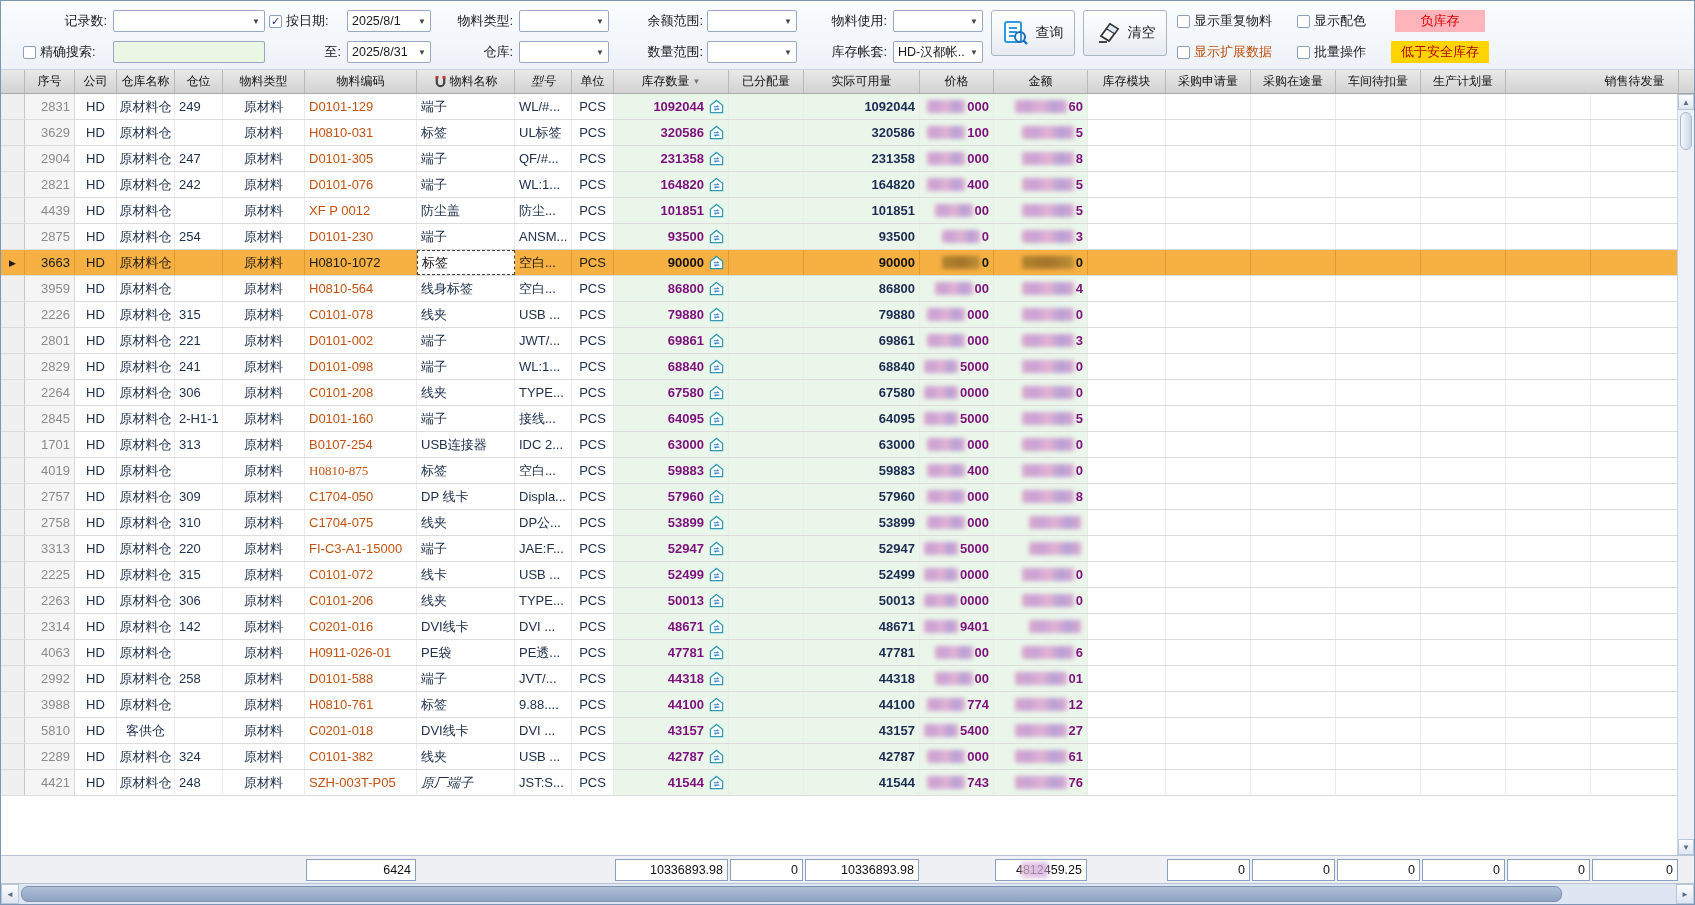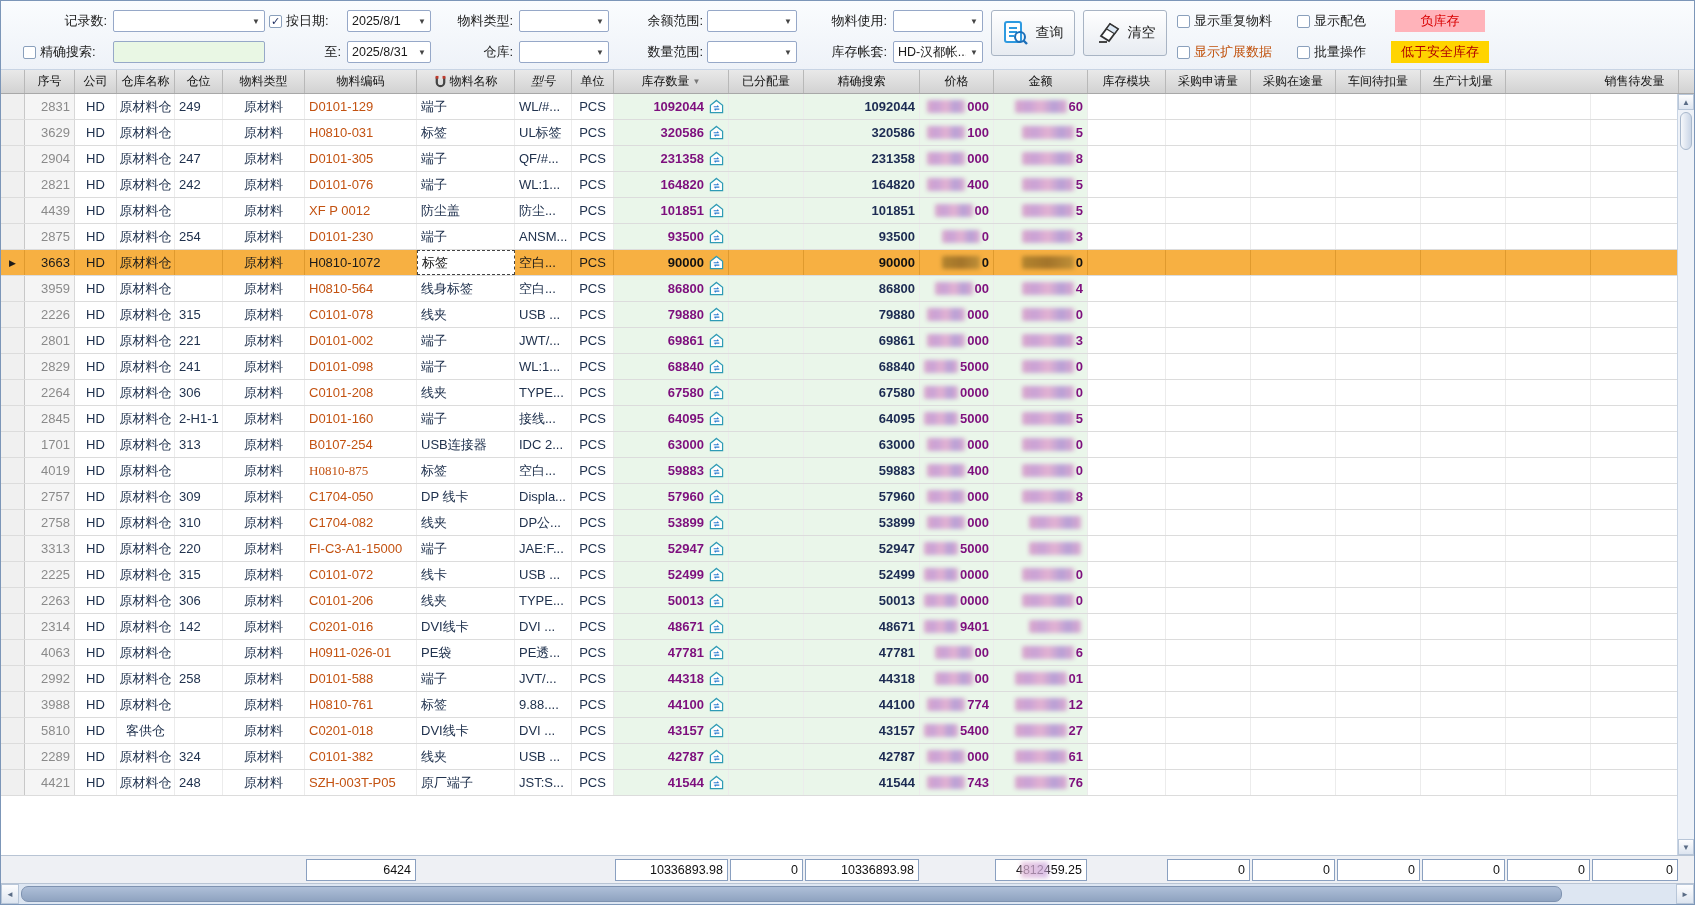--- a/index.html
+++ b/index.html
@@ -222,21 +222,21 @@
           <span>单位</span>
         </div>
         <div class="hcell" style="width: 115px;">
           <span>库存数量</span>
           <span class="sort">▼</span>
         </div>
         <div class="hcell" style="width: 75px;">
           <span>已分配量</span>
         </div>
         <div class="hcell" style="width: 116px;">
-          <span>精确搜索</span>
+          <span>实际可用量</span>
         </div>
         <div class="hcell" style="width: 74px;">
           <span>价格</span>
         </div>
         <div class="hcell" style="width: 94px;">
           <span>金额</span>
         </div>
         <div class="hcell" style="width: 78px;">
           <span>库存模块</span>
         </div>
@@ -868,21 +868,21 @@
           <div class="cell right" style="width: 85px;"></div>
           <div class="cell right" style="width: 88px;"></div>
         </div>
         <div class="row">
           <div class="cell ind" style="width: 24px;"></div>
           <div class="cell right seq" style="width: 50px;">2758</div>
           <div class="cell center" style="width: 42px;">HD</div>
           <div class="cell center" style="width: 58px;">原材料仓</div>
           <div class="cell " style="width: 48px;">310</div>
           <div class="cell center" style="width: 82px;">原材料</div>
-          <div class="cell  code" style="width: 112px;">C1704-082</div>
+          <div class="cell  code" style="width: 112px;">C1704-075</div>
           <div class="cell " style="width: 98px;">线夹</div>
           <div class="cell " style="width: 57px;">DP公...</div>
           <div class="cell center" style="width: 42px;">PCS</div>
           <div class="cell right green" style="width: 115px;">
             <span class="qnum">53899</span>
             <svg class="homeicon" width="15" height="15" viewBox="0 0 16 16">
               <path d="M8 1.5 L14.5 6.8 V14.5 H1.5 V6.8 Z" fill="#fdfdfd" stroke="#2e9bb5" stroke-width="1.3"></path>
               <path d="M5 8.3 h5.2 M10.2 8.3 l-1.4 -1.2 M11 10.8 h-5.2 M5.8 10.8 l1.4 1.2" stroke="#2d7dd2" stroke-width="1.1" fill="none"></path>
             </svg>
           </div>
@@ -1249,21 +1249,21 @@
           <div class="cell right" style="width: 88px;"></div>
         </div>
         <div class="row">
           <div class="cell ind" style="width: 24px;"></div>
           <div class="cell right seq" style="width: 50px;">4421</div>
           <div class="cell center" style="width: 42px;">HD</div>
           <div class="cell center" style="width: 58px;">原材料仓</div>
           <div class="cell " style="width: 48px;">248</div>
           <div class="cell center" style="width: 82px;">原材料</div>
           <div class="cell  code" style="width: 112px;">SZH-003T-P05</div>
-          <div class="cell " style="width: 98px;">原厂端子</div>
+          <div class="cell " style="width: 98px; font-style: italic;">原厂端子</div>
           <div class="cell " style="width: 57px;">JST:S...</div>
           <div class="cell center" style="width: 42px;">PCS</div>
           <div class="cell right green" style="width: 115px;">
             <span class="qnum">41544</span>
             <svg class="homeicon" width="15" height="15" viewBox="0 0 16 16">
               <path d="M8 1.5 L14.5 6.8 V14.5 H1.5 V6.8 Z" fill="#fdfdfd" stroke="#2e9bb5" stroke-width="1.3"></path>
               <path d="M5 8.3 h5.2 M10.2 8.3 l-1.4 -1.2 M11 10.8 h-5.2 M5.8 10.8 l1.4 1.2" stroke="#2d7dd2" stroke-width="1.1" fill="none"></path>
             </svg>
           </div>
           <div class="cell right green" style="width: 75px;"></div>

